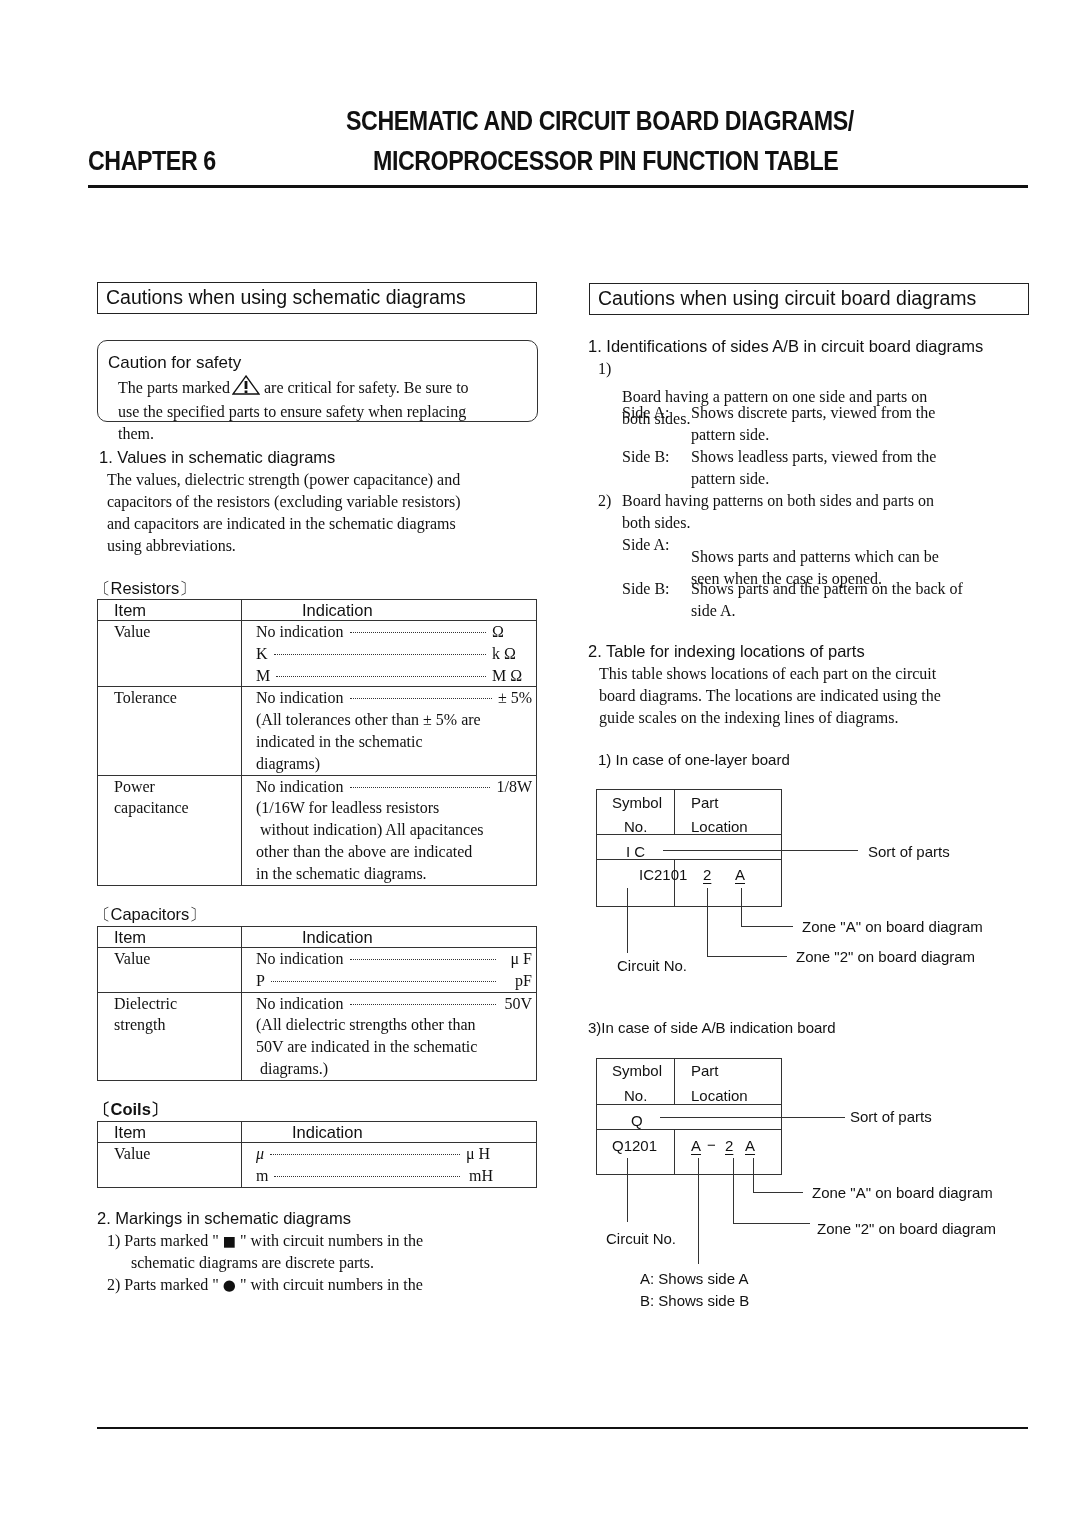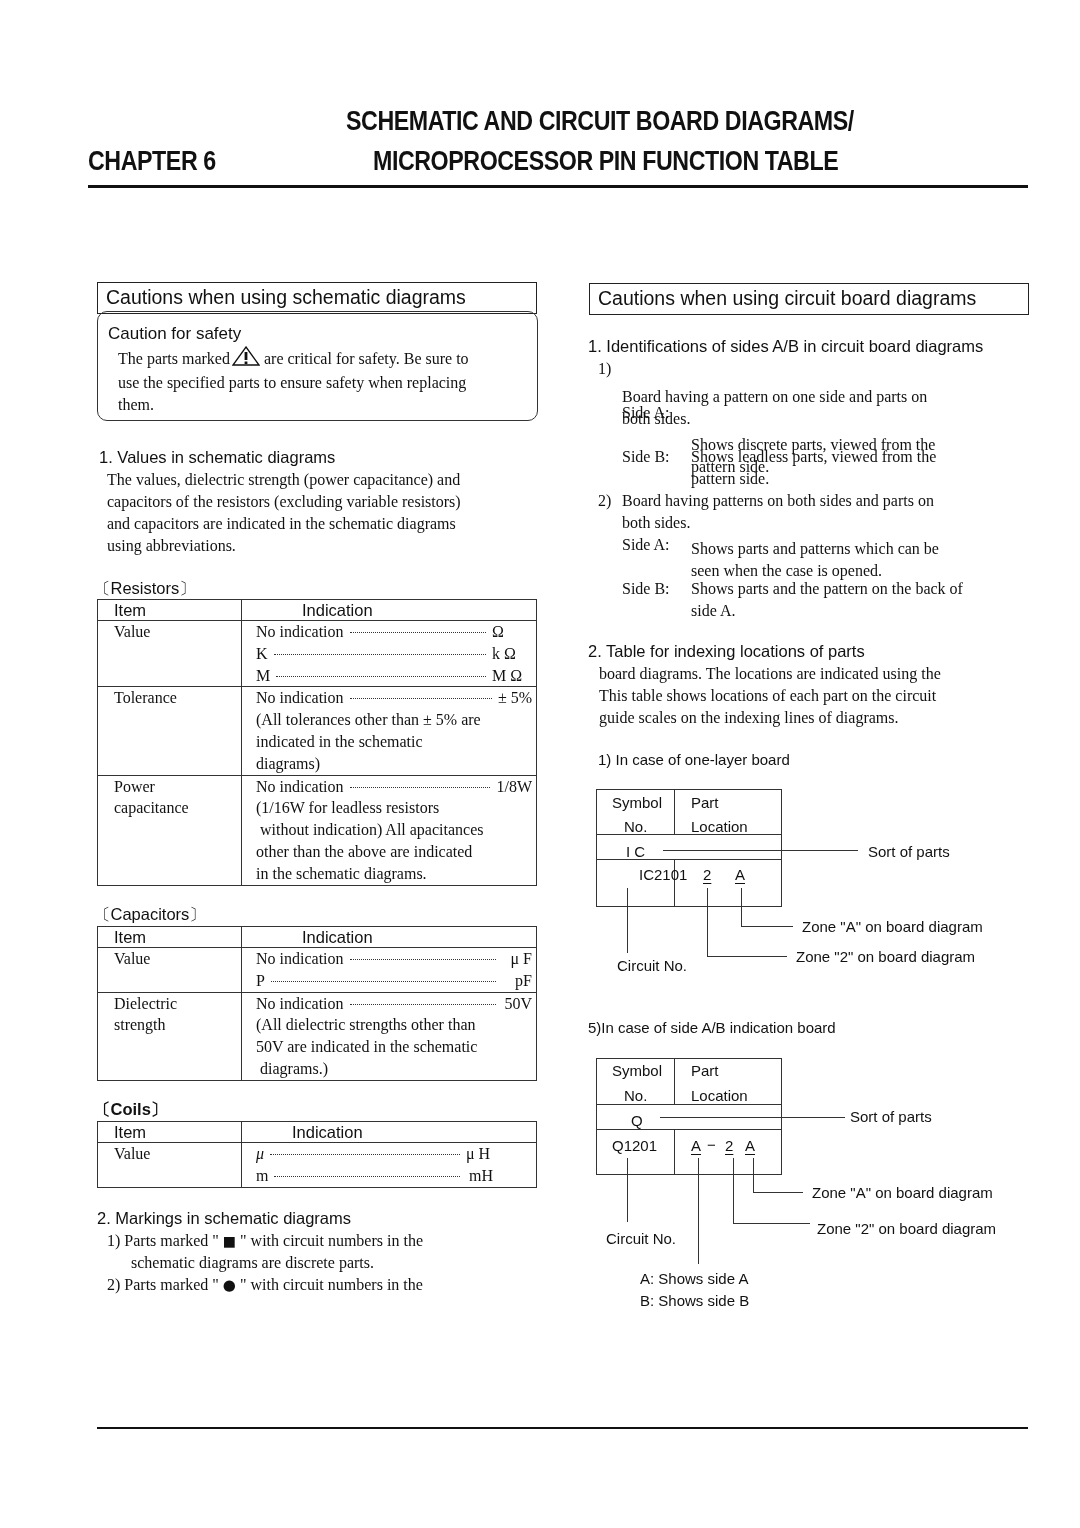--- a/index.html
+++ b/index.html
@@ -39,21 +39,21 @@
 </head>
 <body>
 
 <div class="abs hdr-title" style="left:346px; top:106px;">SCHEMATIC AND CIRCUIT BOARD DIAGRAMS/</div>
 <div class="abs hdr-title" style="left:88px; top:146px;">CHAPTER  6</div>
 <div class="abs hdr-title" style="left:373px; top:146px;">MICROPROCESSOR PIN FUNCTION TABLE</div>
 <div class="abs hdr-rule"></div>
 
 <div class="abs sec-box" style="left:97px; top:282px; width:440px; height:32px;">Cautions when using schematic diagrams</div>
 
-<div class="abs caution-box" style="left:97px; top:311px; width:441px; height:110px;">
+<div class="abs caution-box" style="left:97px; top:340px; width:441px; height:82px;">
   <div class="abs h-sans" style="left:10px; top:12px; font-size:17px;">Caution for safety</div>
   <div class="abs p-serif" style="left:20px; top:34px; white-space:nowrap;">
     <div><span>The parts marked</span><span style="display:inline-block; vertical-align:-2px; margin-left:2px;"><svg width="28" height="20" viewBox="0 0 28 20">
             <polygon points="14,1 27,19 1,19" fill="none" stroke="#111" stroke-width="1.3"></polygon>
             <rect x="12.6" y="6" width="2.8" height="8" fill="#111"></rect>
             <rect x="12.6" y="15.5" width="2.8" height="2.5" fill="#111"></rect>
           </svg></span><span> are critical for safety. Be sure to</span></div>
     <div>use the specified parts to ensure safety when replacing</div>
     <div>them.</div>
   </div>
@@ -206,59 +206,59 @@
 <div class="abs p-serif" style="left:598px; top:358px; white-space:nowrap;">
   <div style="position:relative; height:44px;">
     <span class="abs" style="left:0; top:0;">1)</span>
     <div class="abs" style="left:24px; top:0;margin-top:28px;">
         <div>Board having a pattern on one side and parts on</div>
         <div>both sides.</div>
       </div>
   </div>
   <div style="position:relative; height:44px;">
     <span class="abs" style="left:24px; top:0;">Side A:</span>
-    <div class="abs" style="left:93px; top:0;margin-top:32px;">
+    <div class="abs" style="left:93px; top:0;">
         <div>Shows discrete parts, viewed from the</div>
         <div>pattern side.</div>
       </div>
   </div>
   <div style="position:relative; height:44px;">
     <span class="abs" style="left:24px; top:0;">Side B:</span>
     <div class="abs" style="left:93px; top:0;">
         <div>Shows leadless parts, viewed from the</div>
         <div>pattern side.</div>
       </div>
   </div>
   <div style="position:relative; height:44px;">
     <span class="abs" style="left:0; top:0;">2)</span>
     <div class="abs" style="left:24px; top:0;">
         <div>Board having patterns on both sides and parts on</div>
         <div>both sides.</div>
       </div>
   </div>
   <div style="position:relative; height:44px;">
     <span class="abs" style="left:24px; top:0;">Side A:</span>
-    <div class="abs" style="left:93px; top:4px;">
+    <div class="abs" style="left:93px; top:12px;">
         <div>Shows parts and patterns which can be</div>
         <div>seen when the case is opened.</div>
       </div>
   </div>
   <div style="position:relative; height:44px;">
     <span class="abs" style="left:24px; top:0;">Side B:</span>
     <div class="abs" style="left:93px; top:0;">
         <div>Shows parts and the pattern on the back of</div>
         <div>side A.</div>
       </div>
   </div>
 </div>
 
 <div class="abs h-sans" style="left:588px; top:642px;">2. Table for indexing locations of parts</div>
 <div class="abs p-serif" style="left:599px; top:663px; white-space:nowrap;">
+  <div>This table shows locations of each part on the circuit</div>
   <div>board diagrams.  The locations are indicated using the</div>
-  <div>This table shows locations of each part on the circuit</div>
   <div>guide scales on the indexing lines of diagrams.</div>
 </div>
 
 <div class="abs small-sans" style="left:598px; top:751px;">1)  In case of one-layer board</div>
 <div class="diag" style="left:0; top:0;">
   <div class="box" style="left:596px; top:789px; width:186px; height:118px;"></div>
   <div class="line" style="left:674px; top:789px; width:1.2px; height:46px;"></div>
   <div class="line" style="left:596px; top:834px; width:186px; height:1.2px;"></div>
   <div class="line" style="left:596px; top:859px; width:186px; height:1.2px;"></div>
   <div class="line" style="left:674px; top:859px; width:1.2px; height:48px;"></div>
@@ -276,21 +276,21 @@
   <div class="line" style="left:707px; top:888px; width:1px; height:68px;"></div>
   <div class="line" style="left:707px; top:956px; width:80px; height:1px;"></div>
   <div class="line" style="left:741px; top:888px; width:1px; height:38px;"></div>
   <div class="line" style="left:741px; top:926px; width:52px; height:1px;"></div>
   <div class="abs small-sans" style="left:868px; top:843px;">Sort of parts</div>
   <div class="abs small-sans" style="left:802px; top:918px;">Zone "A" on board diagram</div>
   <div class="abs small-sans" style="left:796px; top:948px;">Zone "2" on board diagram</div>
   <div class="abs small-sans" style="left:617px; top:957px;">Circuit No.</div>
 </div>
 
-<div class="abs small-sans" style="left:588px; top:1019px;">5)In case of side A/B indication board</div>
+<div class="abs small-sans" style="left:588px; top:1019px;">3)In case of side A/B indication board</div>
 <div class="diag" style="left:0; top:0;">
   <div class="box" style="left:596px; top:1058px; width:186px; height:117px;"></div>
   <div class="line" style="left:674px; top:1058px; width:1.2px; height:46px;"></div>
   <div class="line" style="left:596px; top:1104px; width:186px; height:1.2px;"></div>
   <div class="line" style="left:596px; top:1129px; width:186px; height:1.2px;"></div>
   <div class="line" style="left:674px; top:1129px; width:1.2px; height:46px;"></div>
   <div class="abs small-sans" style="left:612px; top:1062px;">Symbol</div>
   <div class="abs small-sans" style="left:624px; top:1087px;">No.</div>
   <div class="abs small-sans" style="left:691px; top:1062px;">Part</div>
   <div class="abs small-sans" style="left:691px; top:1087px;">Location</div>

